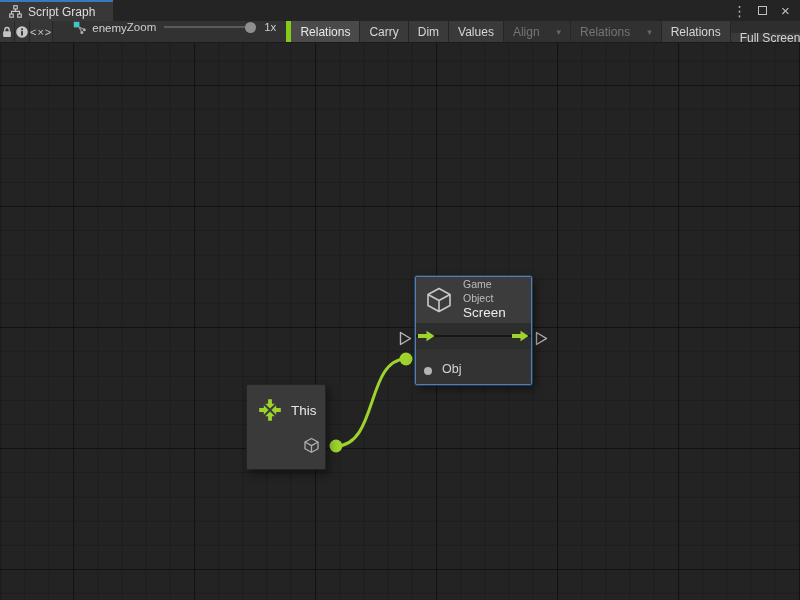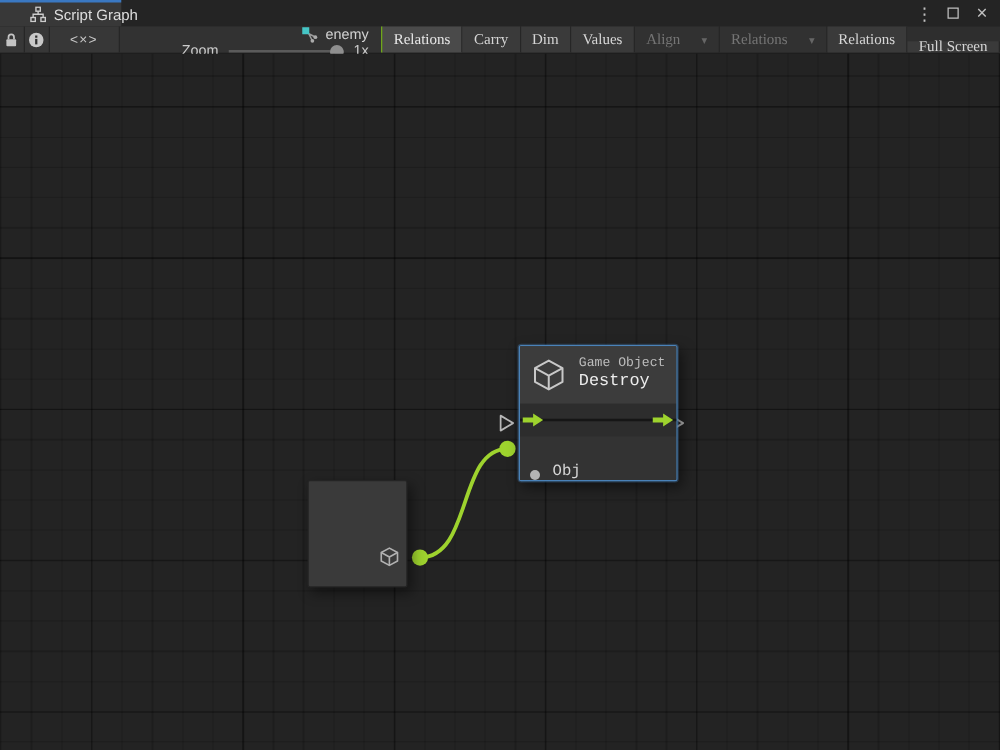--- a/index.html
+++ b/index.html
@@ -3,79 +3,79 @@
 <meta charset="utf-8">
 <style>
   * { margin:0; padding:0; box-sizing:border-box; }
   html,body { width:800px; height:600px; overflow:hidden; }
   body { font-family:"Liberation Sans", sans-serif; background:#232323; color:#cfcfcf;
          -webkit-user-select:none; user-select:none; }
   .window { position:relative; width:800px; height:600px; background:#232323; }
 
   
   .titlebar { position:relative; height:21px; background:#242424; display:flex; align-items:stretch; }
-  .tab { display:flex; align-items:center; gap:6px; width:97px; padding:0 24px;
+  .tab { display:flex; align-items:center; gap:6px; width:113px; padding:0 9px;
          background:#383838; border-top:2px solid #3a78c2; cursor:pointer; }
   .tab-label { font-size:12px; color:#dedede; white-space:nowrap; }
   .win-controls { margin-left:auto; display:flex; align-items:center; gap:6px; padding-right:6px; }
   .win-btn { width:17px; height:17px; display:flex; align-items:center; justify-content:center;
              color:#c0c0c0; font-size:14px; cursor:pointer; }
   .maxbox { width:9px; height:9px; border:1.5px solid #c0c0c0; }
   .close-glyph { font-size:15px; line-height:1; }
 
   
   .toolbar { height:22px; display:flex; align-items:stretch; background:#2e2e2e;
              border-bottom:1px solid #1b1b1b; font-size:11.5px; }
   .tb-cell { display:flex; align-items:center; justify-content:center; background:#373737;
              border-right:1px solid #262626; cursor:pointer; }
   .cell-lock { width:24px; } .cell-info { width:25px; } .cell-code { width:69px; color:#c8c8c8; font-size:11px; letter-spacing:1px; }
-  .tb-strip { width:254px; display:flex; align-items:flex-end; background:#323232;
-              border-right:1px solid #84cc16; padding:0 10px 0 20px;flex-direction:column; }
+  .tb-strip { width:254px; display:flex; align-items:flex-start; background:#323232;
+              border-right:5px solid #84cc16; padding:0 10px 0 20px; }
   .breadcrumb { display:flex; align-items:center; gap:5px; cursor:pointer; color:#d2d2d2; }
   .zoom-ctl { margin-left:auto; display:flex; align-items:center; gap:8px; color:#cycc; color:#cccccc; }
   .slider { position:relative; width:92px; height:12px; cursor:pointer; }
   .slider .track { position:absolute; left:0; right:0; top:5px; height:2px; background:#5a5a5a; }
   .slider .handle { position:absolute; right:0; top:0.5px; width:11px; height:11px; border-radius:50%;
                     background:#8f8f8f; cursor:grab; }
   .tb-buttons { flex:1; display:flex; align-items:stretch; }
   .tb-btn { display:flex; align-items:center; justify-content:center; gap:4px; padding:0 9px;
             background:#3a3a3a; border-right:1px solid #262626; color:#d6d6d6; font-size:12px;
-            white-space:nowrap; cursor:pointer;font-family:Liberation Serif, serif; }
+            white-space:nowrap; cursor:pointer; }
   .tb-btn.active { background:#4a4a4a; color:#e8e8e8; }
   .tb-btn.disabled { background:#313131; color:#757575; cursor:default;gap:17px; }
   .tb-btn:last-child { flex:1;margin-top:12px; }
   .caret { font-size:9px; color:#8a8a8a; }
   .tb-btn.disabled .caret { color:#666; }
 
   
   .canvas { position:relative; width:800px; height:557px; background-color:#232323; cursor:default;
     background-image:
       repeating-linear-gradient(90deg,  rgba(0,0,0,0.38) 0 1px, transparent 1px 121px),
       repeating-linear-gradient(180deg, rgba(0,0,0,0.38) 0 1px, transparent 1px 121px),
       repeating-linear-gradient(90deg,  rgba(0,0,0,0.18) 0 1px, transparent 1px 24.2px),
       repeating-linear-gradient(180deg, rgba(0,0,0,0.18) 0 1px, transparent 1px 24.2px);
     background-position: 73px 0, 0 42px, 0.4px 0, 0 17.8px; }
 
   .wire-layer { position:absolute; left:0; top:0; width:800px; height:557px; pointer-events:none; }
 
   .node { position:absolute; border-radius:2px; box-shadow:3px 4px 10px rgba(0,0,0,0.45); }
 
   
-  .node-destroy { left:415px; top:233px; width:127px; height:109px; background:#303030;
+  .node-destroy { left:415px; top:233px; width:117px; height:109px; background:#303030;
                   border:1px solid #4a82b8; box-shadow:0 0 0 1px rgba(74,130,184,0.35), 3px 4px 10px rgba(0,0,0,0.5);
-                  cursor:move;font-family:Liberation Mono, monospace; }
+                  cursor:move; }
   .nd-header { height:46px; background:#3c3c3c; display:flex; align-items:center; gap:9px; padding:0 8px; }
   .nd-titles { display:flex; flex-direction:column; line-height:1.25; }
   .nd-category { font-size:10.5px; color:#bdbdbd; }
   .nd-title { font-size:13.5px; color:#ececec; }
   .nd-flowrow { position:relative; height:26px; background:#2d2d2d; }
   .relation-line { position:absolute; left:0; right:0; top:12px; height:2px; background:#161616; }
   .flow-arrow { position:absolute; top:7px; }
   .flow-arrow.in { left:2px; } .flow-arrow.out { right:2px; }
-  .nd-objrow { height:35px; background:#333333; display:flex; align-items:flex-end; padding:5px 4px 0 8px; }
+  .nd-objrow { height:35px; background:#333333; display:flex; align-items:center; padding:5px 4px 0 8px; }
   .port-dot { width:8px; height:8px; border-radius:50%; background:#b4b4b4; margin:3px 10px 0 0; cursor:crosshair; }
   .nd-objlabel { font-size:12.5px; color:#d6d6d6; }
 
   
   .flow-tri { position:absolute; cursor:crosshair; }
 
   
   .node-this { left:246px; top:341px; width:80px; height:86px; background:#3a3a3a;
                border:1px solid #242424; cursor:move; }
   .nt-header { display:flex; align-items:center; gap:7px; padding:11px 0 0 9px; }
@@ -194,21 +194,21 @@
     <div class="node node-destroy">
       <div class="nd-header">
         <span>
           <svg width="30" height="30" viewBox="0 0 30 30" fill="none" stroke="#c8c8c8" stroke-width="1.6" stroke-linejoin="round">
             <path d="M15 3.5 L26 9.5 V20.5 L15 26.5 L4 20.5 V9.5 Z"></path>
             <path d="M4 9.5 L15 15.5 L26 9.5 M15 15.5 V26.5"></path>
           </svg>
         </span>
         <span class="nd-titles">
           <span class="nd-category">Game Object</span>
-          <span class="nd-title">Destroy</span>
+          <span class="nd-title">Screen</span>
         </span>
       </div>
       <div class="nd-flowrow">
         <div class="relation-line"></div>
         <span class="flow-arrow in">
           <svg width="17" height="12" viewBox="0 0 17 12">
             <path d="M0 4 H8.5 V0.8 L16.5 6 L8.5 11.2 V8 H0 Z" fill="#9ed32e"></path>
           </svg>
         </span>
         <span class="flow-arrow out">
@@ -217,20 +217,31 @@
           </svg>
         </span>
       </div>
       <div class="nd-objrow">
         <span class="port-dot"></span>
         <span class="nd-objlabel">Obj</span>
       </div>
     </div>
 
     <div class="node node-this">
+      <div class="nt-header">
+        <span>
+          <svg width="28" height="28" viewBox="0 0 28 28" fill="#9ed32e">
+            <path id="cvg" d="M14 12.6 L9.2 7.8 L12.1 7.8 L12.1 3.2 L15.9 3.2 L15.9 7.8 L18.8 7.8 Z"></path>
+            <use href="#cvg" transform="rotate(90 14 14)"></use>
+            <use href="#cvg" transform="rotate(180 14 14)"></use>
+            <use href="#cvg" transform="rotate(270 14 14)"></use>
+          </svg>
+        </span>
+        <span class="nt-title">This</span>
+      </div>
       <span class="nt-cube">
         <svg width="17" height="17" viewBox="0 0 17 17" fill="none" stroke="#b0b0b0" stroke-width="1.3" stroke-linejoin="round">
           <path d="M8.5 1.5 L15 5 V11.8 L8.5 15.3 L2 11.8 V5 Z"></path>
           <path d="M2 5 L8.5 8.6 L15 5 M8.5 8.6 V15.3"></path>
         </svg>
       </span>
     </div>
 
   </div>
 </div>

